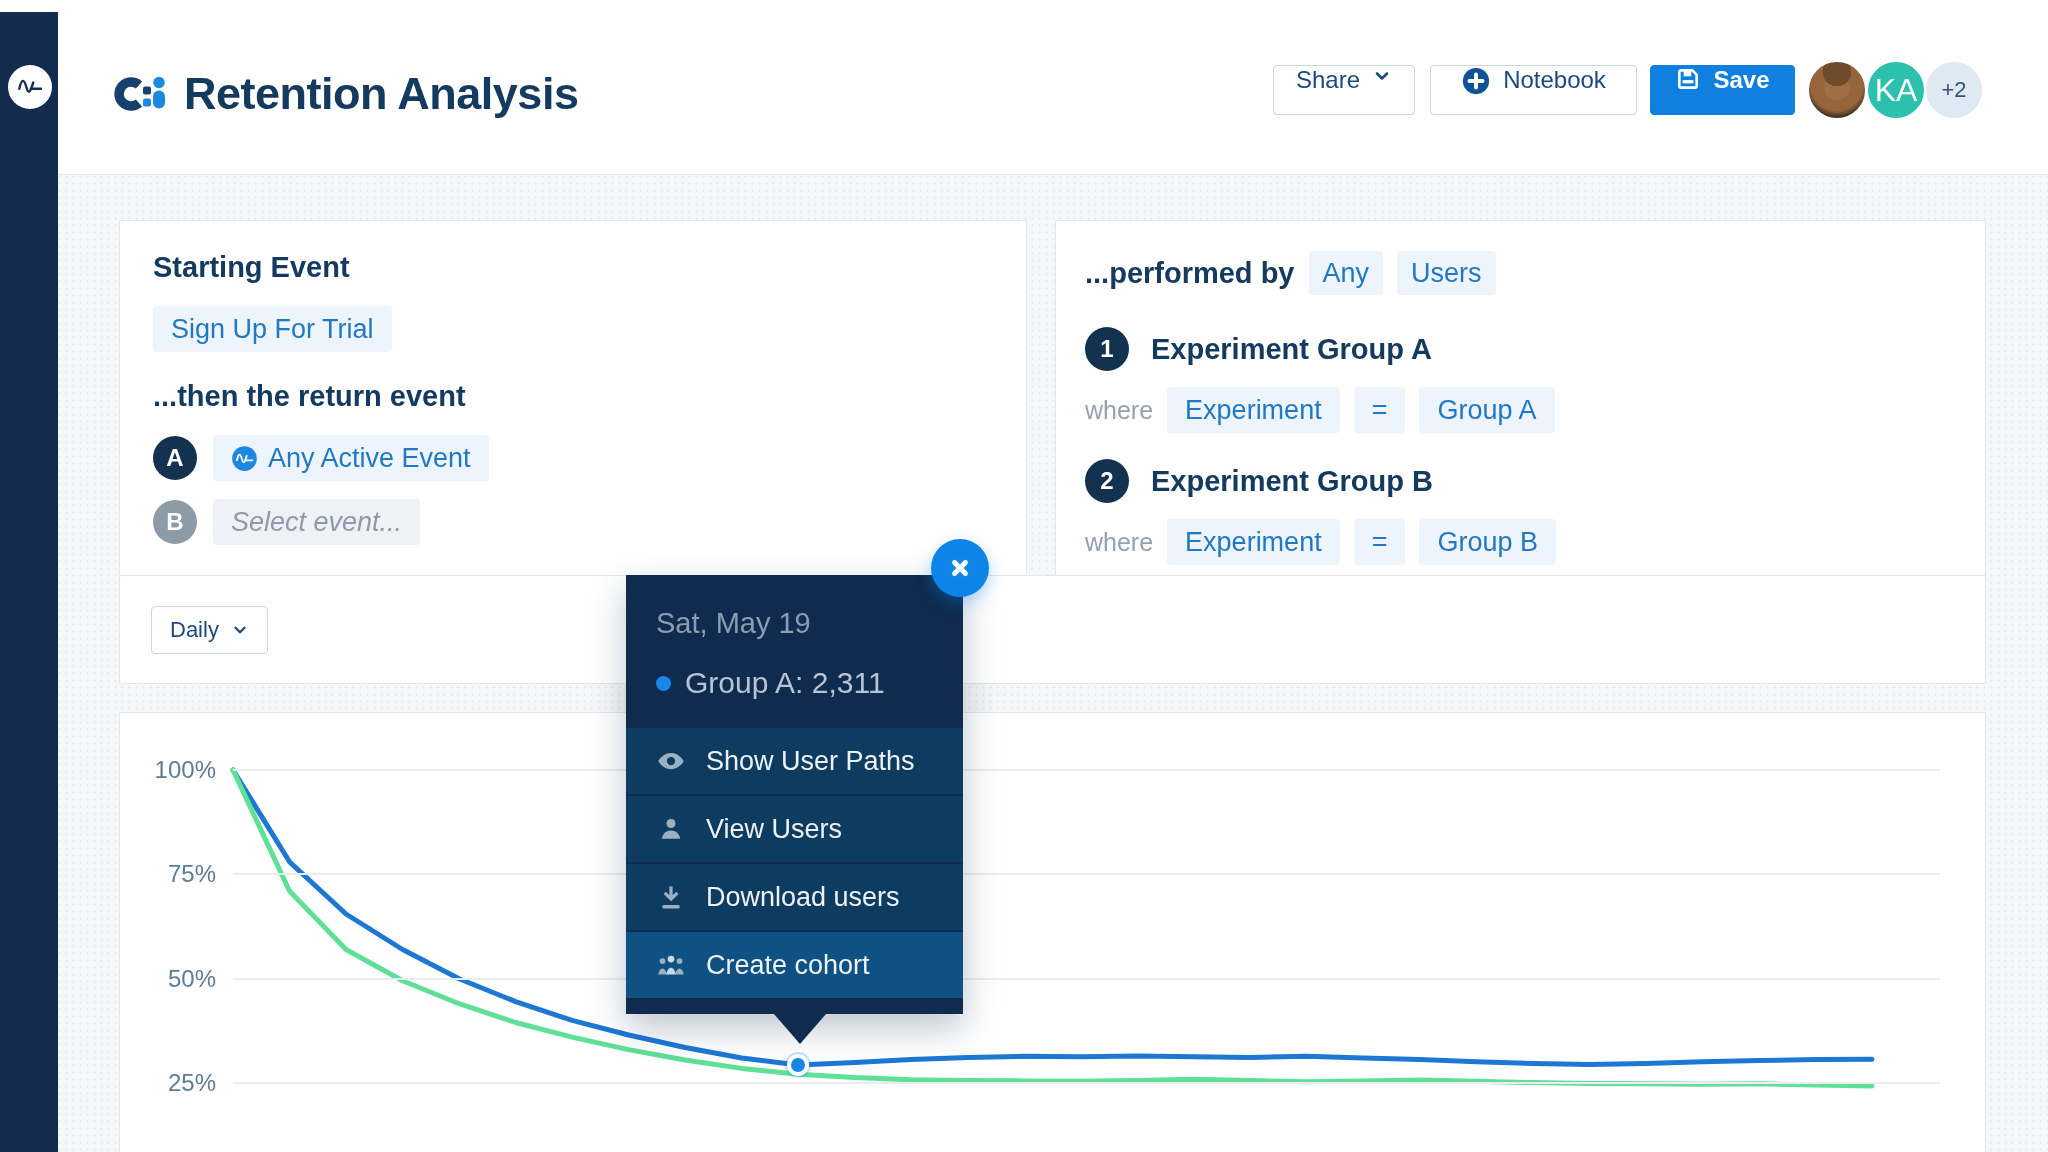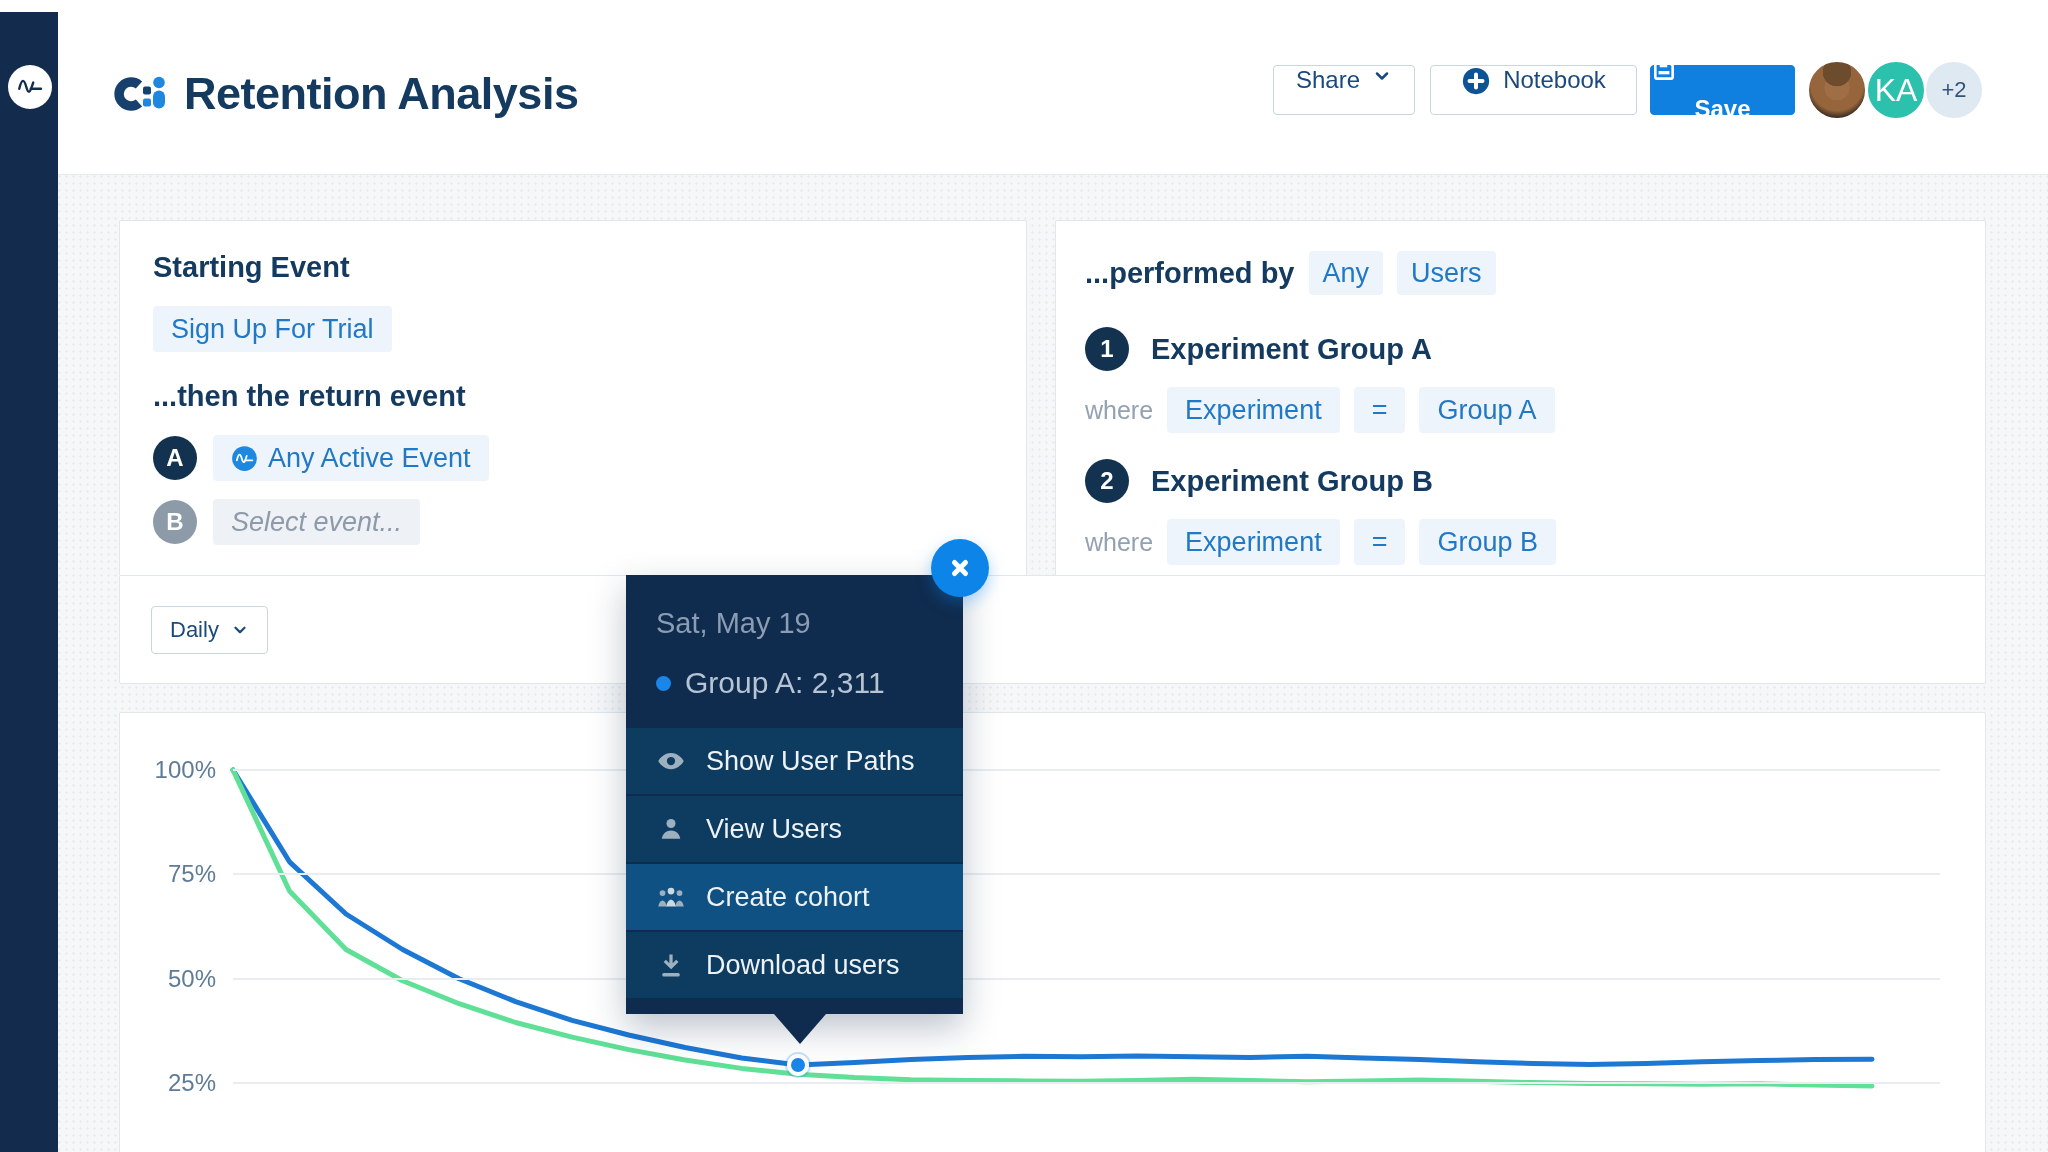--- a/index.html
+++ b/index.html
@@ -19,21 +19,21 @@
   .sidebar{position:absolute;left:0;top:0;width:58px;height:1152px;background:var(--navyDeep);z-index:5;}
   .side-logo{position:absolute;left:8px;top:53px;width:44px;height:44px;border-radius:50%;background:#fff;
              display:flex;align-items:center;justify-content:center;}
   
   .header{position:absolute;left:58px;top:0;width:1990px;height:163px;background:#fff;border-bottom:1px solid #e8ebee;z-index:4;}
   .title-wrap{position:absolute;left:54px;top:0;height:163px;display:flex;align-items:center;gap:16px;}
   .page-title{font-size:45px;font-weight:700;color:var(--navy);letter-spacing:-.5px;}
   .hbtn{position:absolute;top:53px;height:50px;display:inline-flex;justify-content:center;
         gap:12px;border:1px solid var(--btnBorder);border-radius:4px;background:#fff;color:var(--btnText);
         font-size:24px;cursor:pointer;}
-  .hbtn.primary{background:var(--blue);border-color:var(--blue);color:#fff;flex-direction:column;}
+  .hbtn.primary{background:var(--blue);border-color:var(--blue);color:#fff;}
   .share-btn{left:1215px;width:142px;}
   .notebook-btn{left:1372px;width:207px;}
   .save-btn{left:1592px;width:145px;font-weight:700;}
   .avatar{position:absolute;top:48px;width:60px;height:60px;border-radius:50%;border:2px solid #fff;
           display:flex;align-items:center;justify-content:center;font-size:32px;cursor:pointer;}
   .avatar.photo{left:1749px;background:
       radial-gradient(circle at 50% 18%,#6d4c2e 0 26%,transparent 27%),
       radial-gradient(circle at 50% 46%,#a9795075 0 30%,transparent 31%),
       radial-gradient(circle at 50% 40%,#96653c 0 60%,#2e241b 78%);}
   .avatar.ka{left:1808px;background:var(--teal);color:#fff;}
@@ -244,44 +244,44 @@
     </div>
 
     <div class="tip-item">
       <svg class="icon" width="30" height="30" viewBox="0 0 24 24">
         <circle cx="12" cy="7.6" r="3.6" fill="#9db0c0"></circle>
         <path d="M4.6 19.8c.8-4.3 3.8-6.6 7.4-6.6s6.6 2.3 7.4 6.6z" fill="#9db0c0"></path>
       </svg>
       <span>View Users</span>
     </div>
 
+    <div class="tip-item">
+      <svg class="icon" width="30" height="30" viewBox="0 0 24 24">
+        <path d="M10.7 3.5h2.6v7.1l2.9-2.9 1.8 1.8-5.9 5.9-6-5.9 1.9-1.8 2.7 2.9z" fill="#9db0c0"></path>
+        <rect x="5" y="18.4" width="14" height="2.7" rx="1.2" fill="#9db0c0"></rect>
+      </svg>
+      <span>Download users</span>
+    </div>
+
     <div class="tip-item hi">
       <svg class="icon" width="30" height="30" viewBox="0 0 24 24">
         <g fill="#9db0c0">
           <circle cx="5.2" cy="8.8" r="2.3"></circle>
             <path d="M1.8 19.5c.5-3 2-4.7 3.4-4.7s2.9 1.7 3.4 4.7z"></path>
           <circle cx="18.8" cy="8.8" r="2.3"></circle>
             <path d="M15.4 19.5c.5-3 2-4.7 3.4-4.7s2.9 1.7 3.4 4.7z"></path>
         </g>
         <g fill="#ccd8e2">
           <circle cx="12" cy="7.2" r="2.7"></circle>
             <path d="M8.2 19.5c.5-3.4 2.2-5.3 3.8-5.3s3.3 1.9 3.8 5.3z"></path>
         </g>
       </svg>
       <span>Create cohort</span>
     </div>
 
-    <div class="tip-item">
-      <svg class="icon" width="30" height="30" viewBox="0 0 24 24">
-        <path d="M10.7 3.5h2.6v7.1l2.9-2.9 1.8 1.8-5.9 5.9-6-5.9 1.9-1.8 2.7 2.9z" fill="#9db0c0"></path>
-        <rect x="5" y="18.4" width="14" height="2.7" rx="1.2" fill="#9db0c0"></rect>
-      </svg>
-      <span>Download users</span>
-    </div>
-
     <div class="tip-arrow"></div>
     <button class="tip-close">
       <svg width="24" height="24" viewBox="0 0 24 24">
         <path d="M6.5 6.5 L17.5 17.5 M17.5 6.5 L6.5 17.5" stroke="#fff" stroke-width="5" stroke-linecap="round"></path>
       </svg>
     </button>
   </div>
 
 </div>
 

